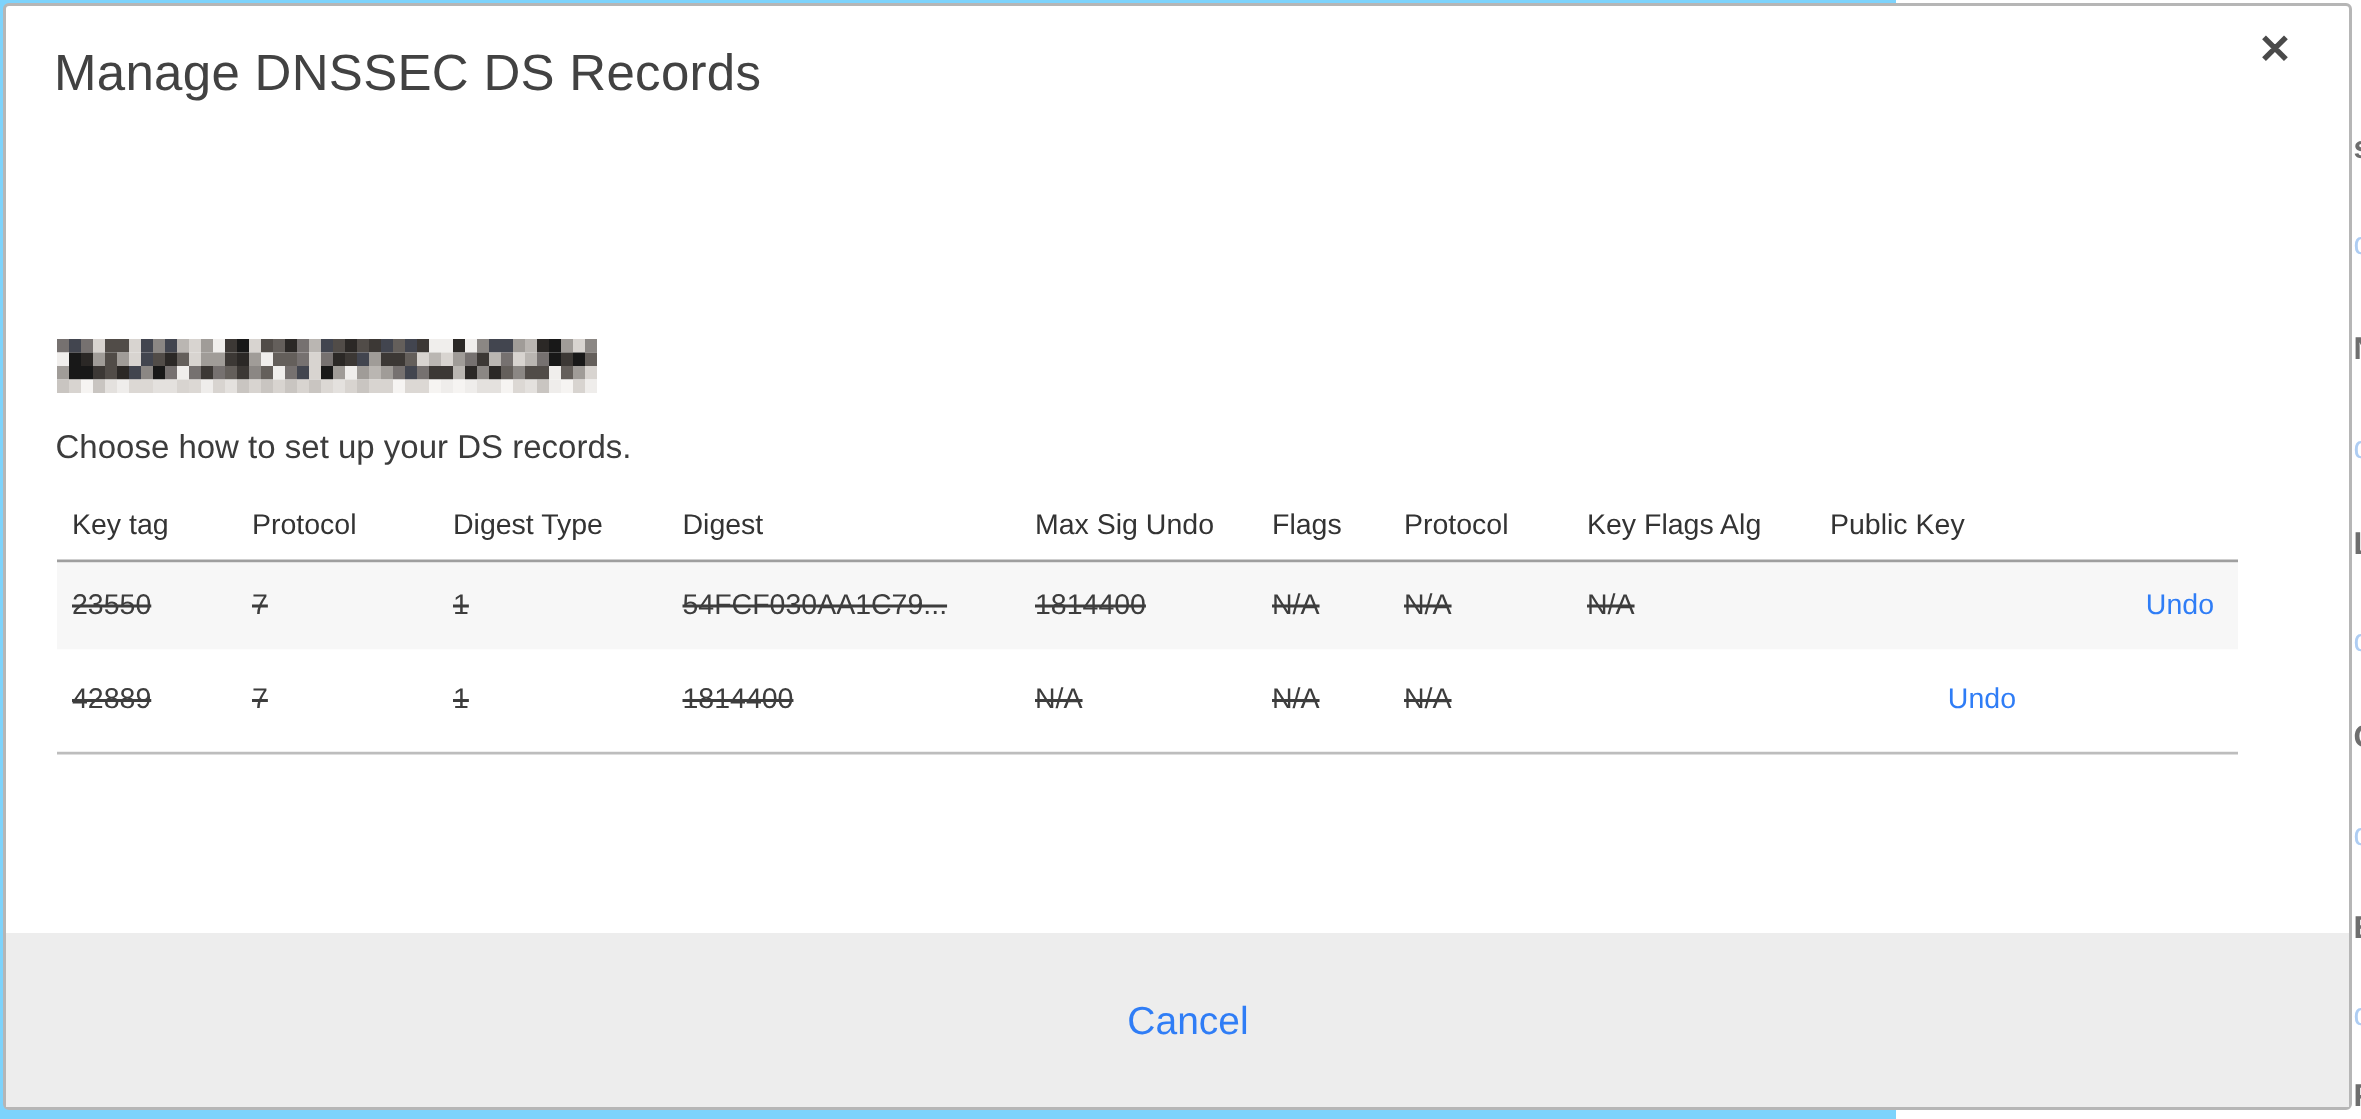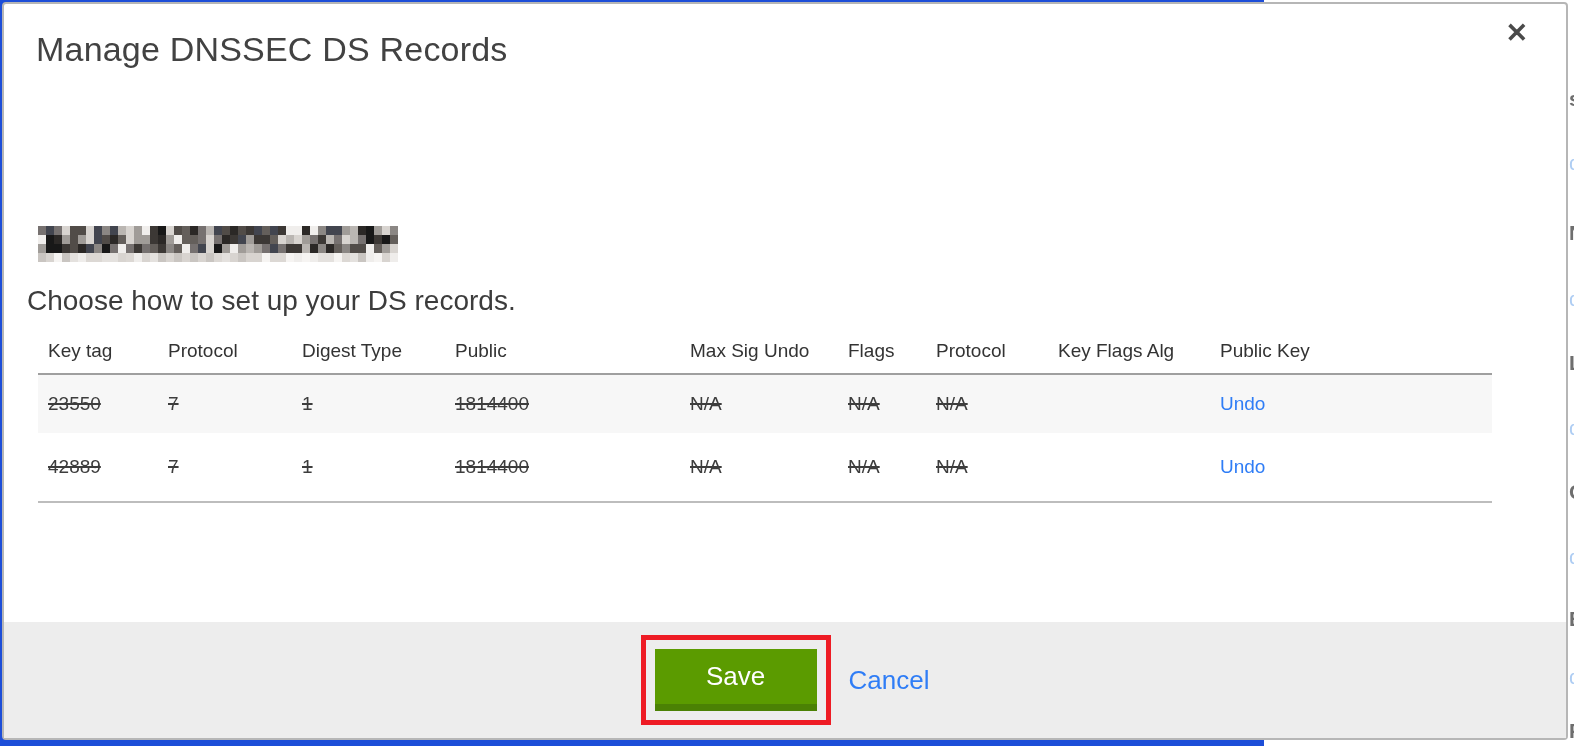--- a/index.html
+++ b/index.html
@@ -1,52 +1,52 @@
 <!DOCTYPE html>
 <html><head>
 <meta charset="utf-8">
 <style>
   * { margin:0; padding:0; box-sizing:border-box; }
   html,body { width:1574px; height:746px; overflow:hidden; background:#fff;
               font-family:"Liberation Sans", sans-serif; }
-  .stage { position:relative; width:1264px; height:746px; background:#1d4ed8; }
+  .stage { position:relative; width:1264px; height:746px; background:#7dd3fc; }
 
   
   .bg-strip { position:absolute; left:1568px; top:0; width:6px; height:746px; background:#fff; }
   .frag { position:absolute; left:1px; font-size:21px; line-height:21px; white-space:nowrap; }
   .frag.dark { color:#6e6e6e; font-weight:bold; }
   .frag.blue { color:#aecdf3; }
 
   
   .modal { position:absolute; left:2px; top:2px; width:1566px; height:738px;
            background:#fff; border:2px solid #b6b6b6; border-radius:4px; }
 
   .title { position:absolute; left:32px; top:26px; font-size:34px; font-weight:300;
            color:#424242; letter-spacing:.2px; }
   .close-btn { position:absolute; right:38px; top:16px; border:0; background:none;
            font-size:27px; font-weight:bold; color:#4a4a4a; cursor:pointer; line-height:1; }
 
   .mosaic { position:absolute; left:34px; top:222px; display:grid;
             grid-template-columns:repeat(45,8px); grid-auto-rows:9px; }
   .mosaic i { display:block; width:8px; height:9px; }
 
-  .subtitle { position:absolute; left:23px; top:281px; font-size:28px; color:#3c3c3c; }
+  .subtitle { position:absolute; left:33px; top:281px; font-size:22px; color:#3c3c3c; }
 
   
   .ds-table { position:absolute; left:34px; top:325px; width:1454px; font-size:19px; color:#3d3d3d; }
   .tr, .thead { display:grid;
     grid-template-columns:120px 134px 153px 235px 158px 88px 122px 162px 150px 1fr;
     align-items:center; }
   .thead { height:44px; color:#333; }
   .th, .td { padding-left:10px; white-space:nowrap; overflow:hidden; }
   .tbody { border-top:2px solid #9f9f9f; border-bottom:2px solid #bdbdbd; }
   .tr.r0 { height:58px; background:#f7f7f7; }
   .tr.r1 { height:68px; background:#ffffff; }
   .strike { text-decoration:line-through; text-decoration-thickness:2px; }
-  .td.action { text-align:left; padding-right:16px; }
+  .td.action { text-align:right; padding-right:16px; }
   .td.action a { color:#2f7df6; text-decoration:none; cursor:pointer; }
 
   .add-btn { position:absolute; left:34px; top:508px; height:42px; padding:0 26px;
              background:#fff; border:2px solid #5d9400; color:#5d9400; font-size:20px;
              font-family:inherit; cursor:pointer; }
 
   
   .footer { position:absolute; left:0; right:0; bottom:0; height:116px; background:#ededed;
             display:flex; align-items:center; justify-content:center; }
   .red-box { border:5px solid #ee1b24; padding:9px 9px; margin-right:4px; }
@@ -263,33 +263,34 @@
         <i style="background: rgb(239, 237, 235);"></i>
       </div>
 
     <div class="subtitle">Choose how to set up your DS records.</div>
 
     <div class="ds-table">
       <div class="thead">
           <div class="th">Key tag</div>
           <div class="th">Protocol</div>
           <div class="th">Digest Type</div>
-          <div class="th">Public</div>
+          <div class="th">Digest</div>
           <div class="th">Max Sig Undo</div>
           <div class="th">Flags</div>
           <div class="th">Protocol</div>
           <div class="th">Key Flags Alg</div>
           <div class="th">Public Key</div>
           <div class="th"></div>
         </div>
       <div class="tbody">
           <div class="tr r0">
             <div class="td"><span class="strike">23550</span></div>
             <div class="td"><span class="strike">7</span></div>
             <div class="td"><span class="strike">1</span></div>
+            <div class="td"><span class="strike">54FCF030AA1C79...</span></div>
             <div class="td"><span class="strike">1814400</span></div>
             <div class="td"><span class="strike">N/A</span></div>
             <div class="td"><span class="strike">N/A</span></div>
             <div class="td"><span class="strike">N/A</span></div>
             <div class="td"><span></span></div>
             <div class="td action"><a>Undo</a></div>
           </div>
           <div class="tr r1">
             <div class="td"><span class="strike">42889</span></div>
             <div class="td"><span class="strike">7</span></div>
@@ -299,20 +300,17 @@
             <div class="td"><span class="strike">N/A</span></div>
             <div class="td"><span class="strike">N/A</span></div>
             <div class="td"><span></span></div>
             <div class="td action"><a>Undo</a></div>
           </div>
         </div>
     </div>
 
 
     <div class="footer">
-      <div class="red-box">
-        <button class="save-btn">Save</button>
-      </div>
       <a class="cancel-link">Cancel</a>
     </div>
 
   </div>
 </div>
 
 </body></html>

